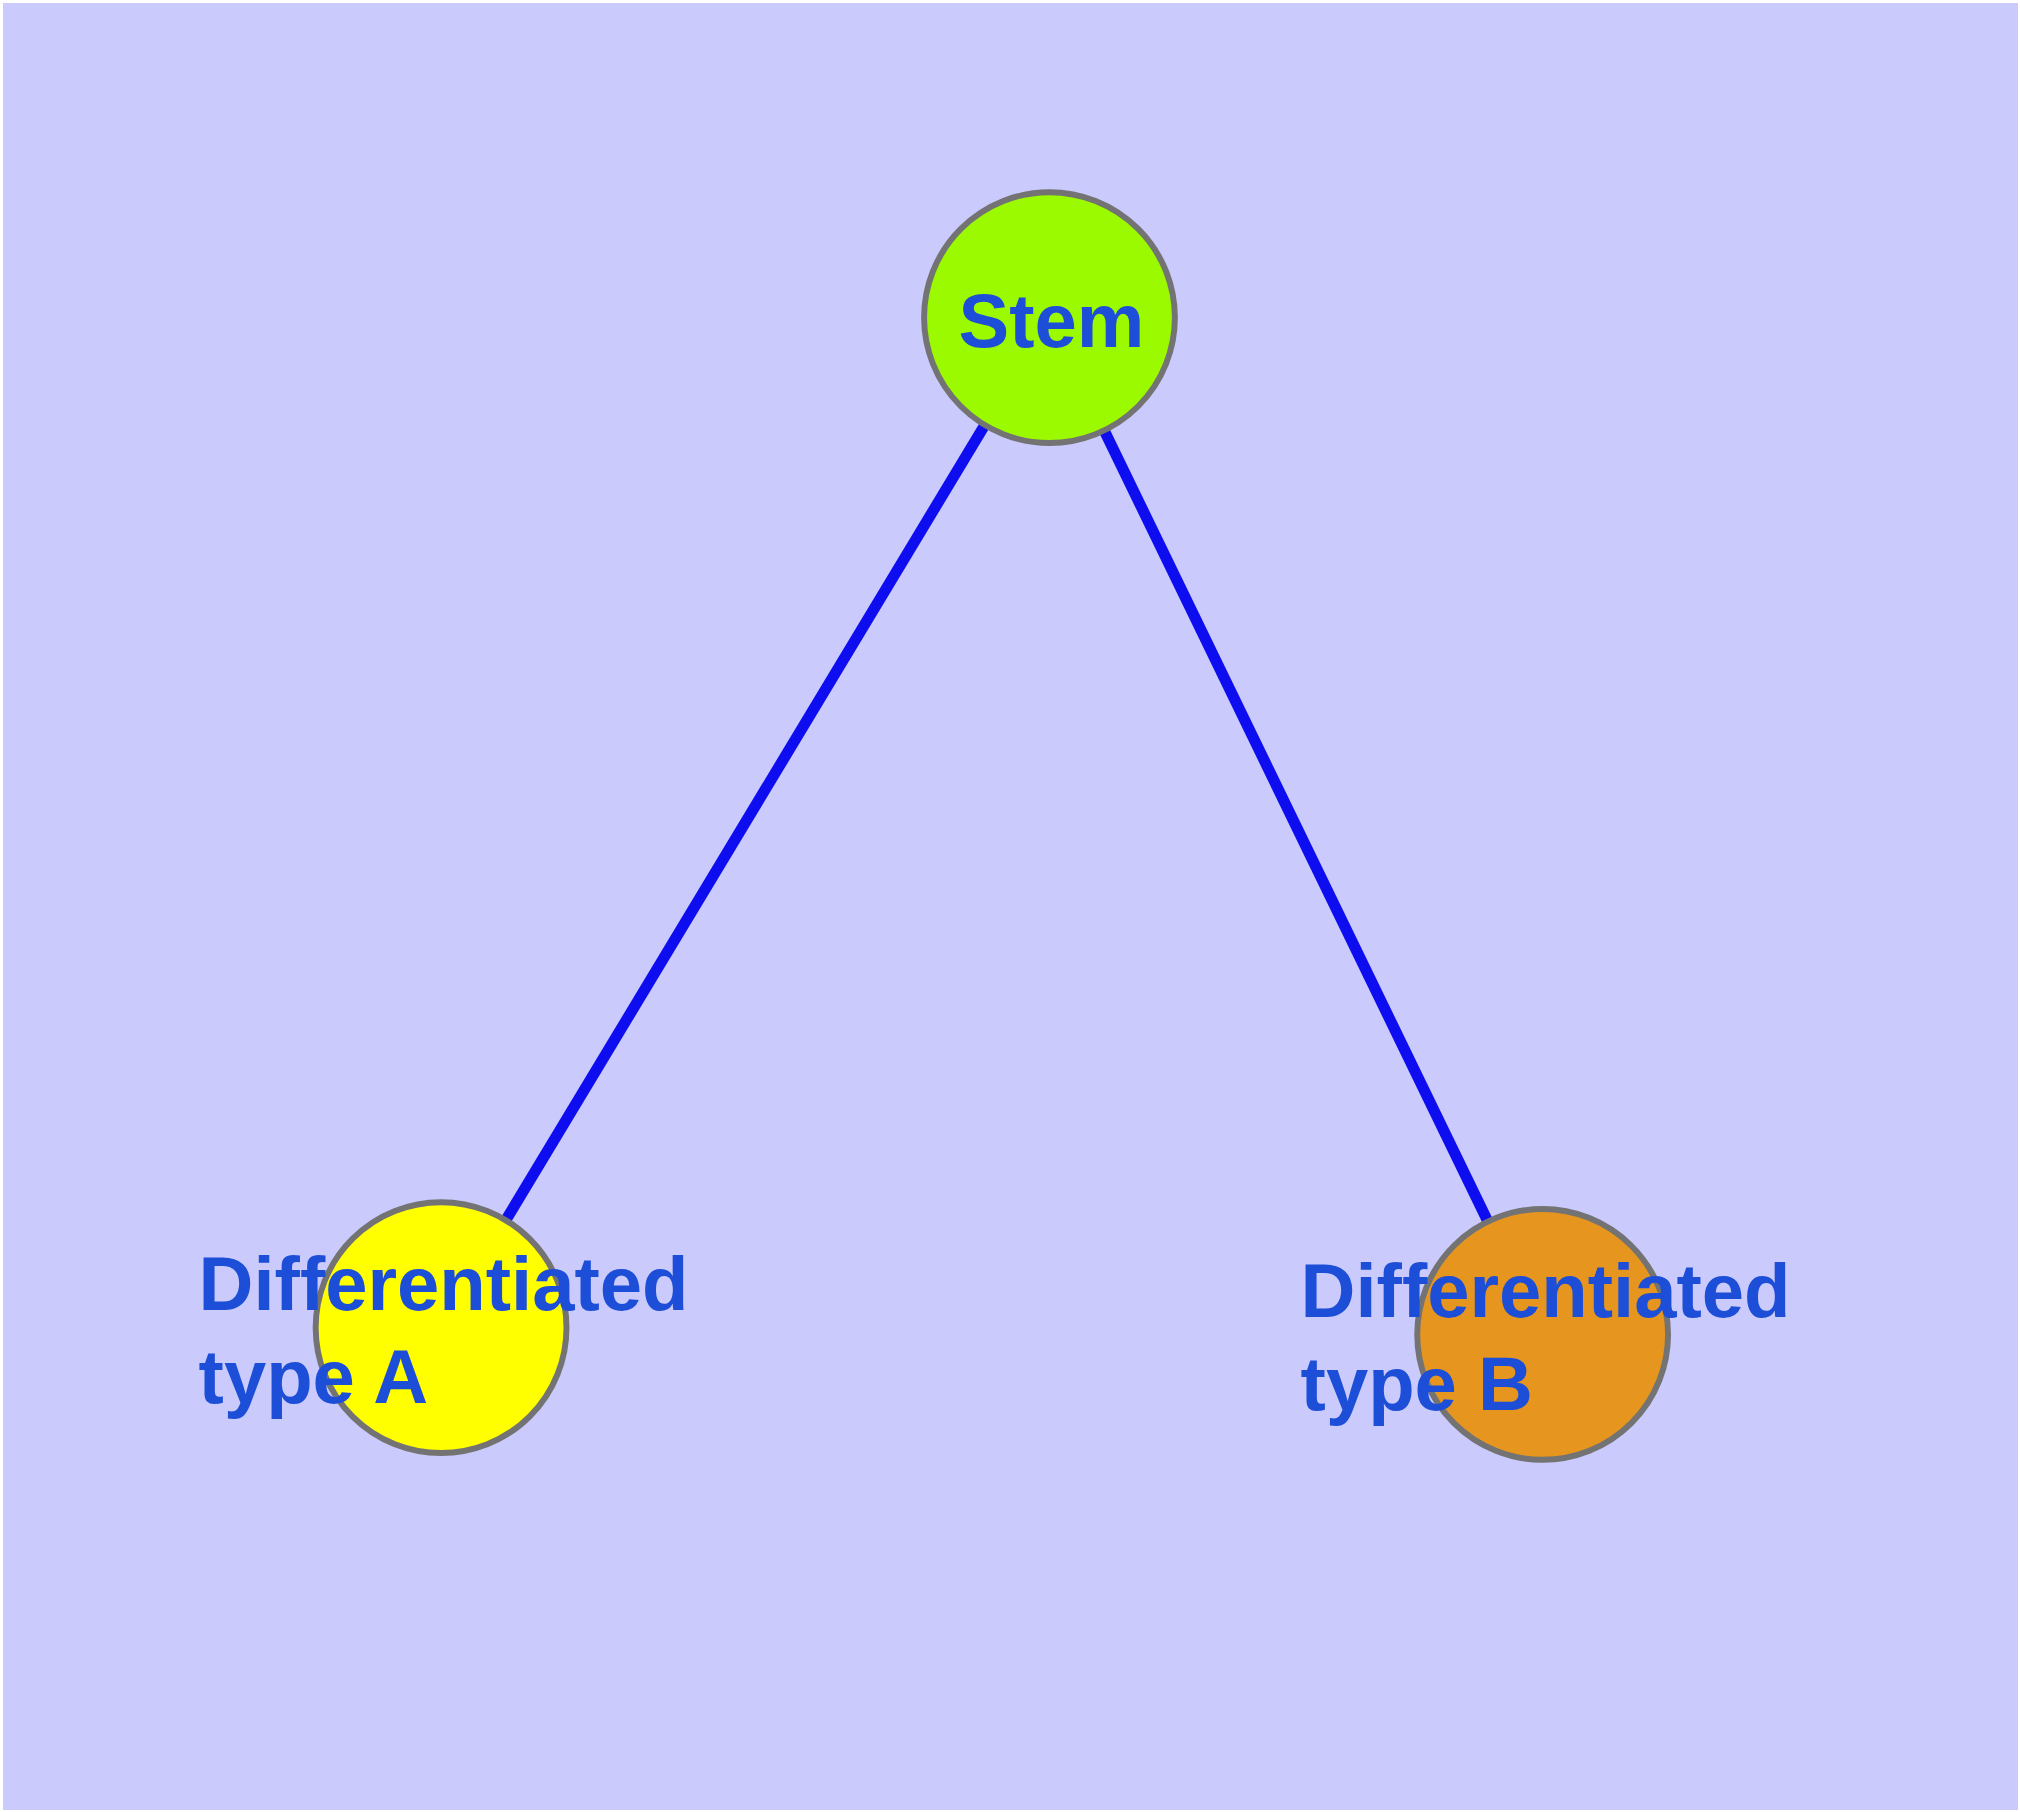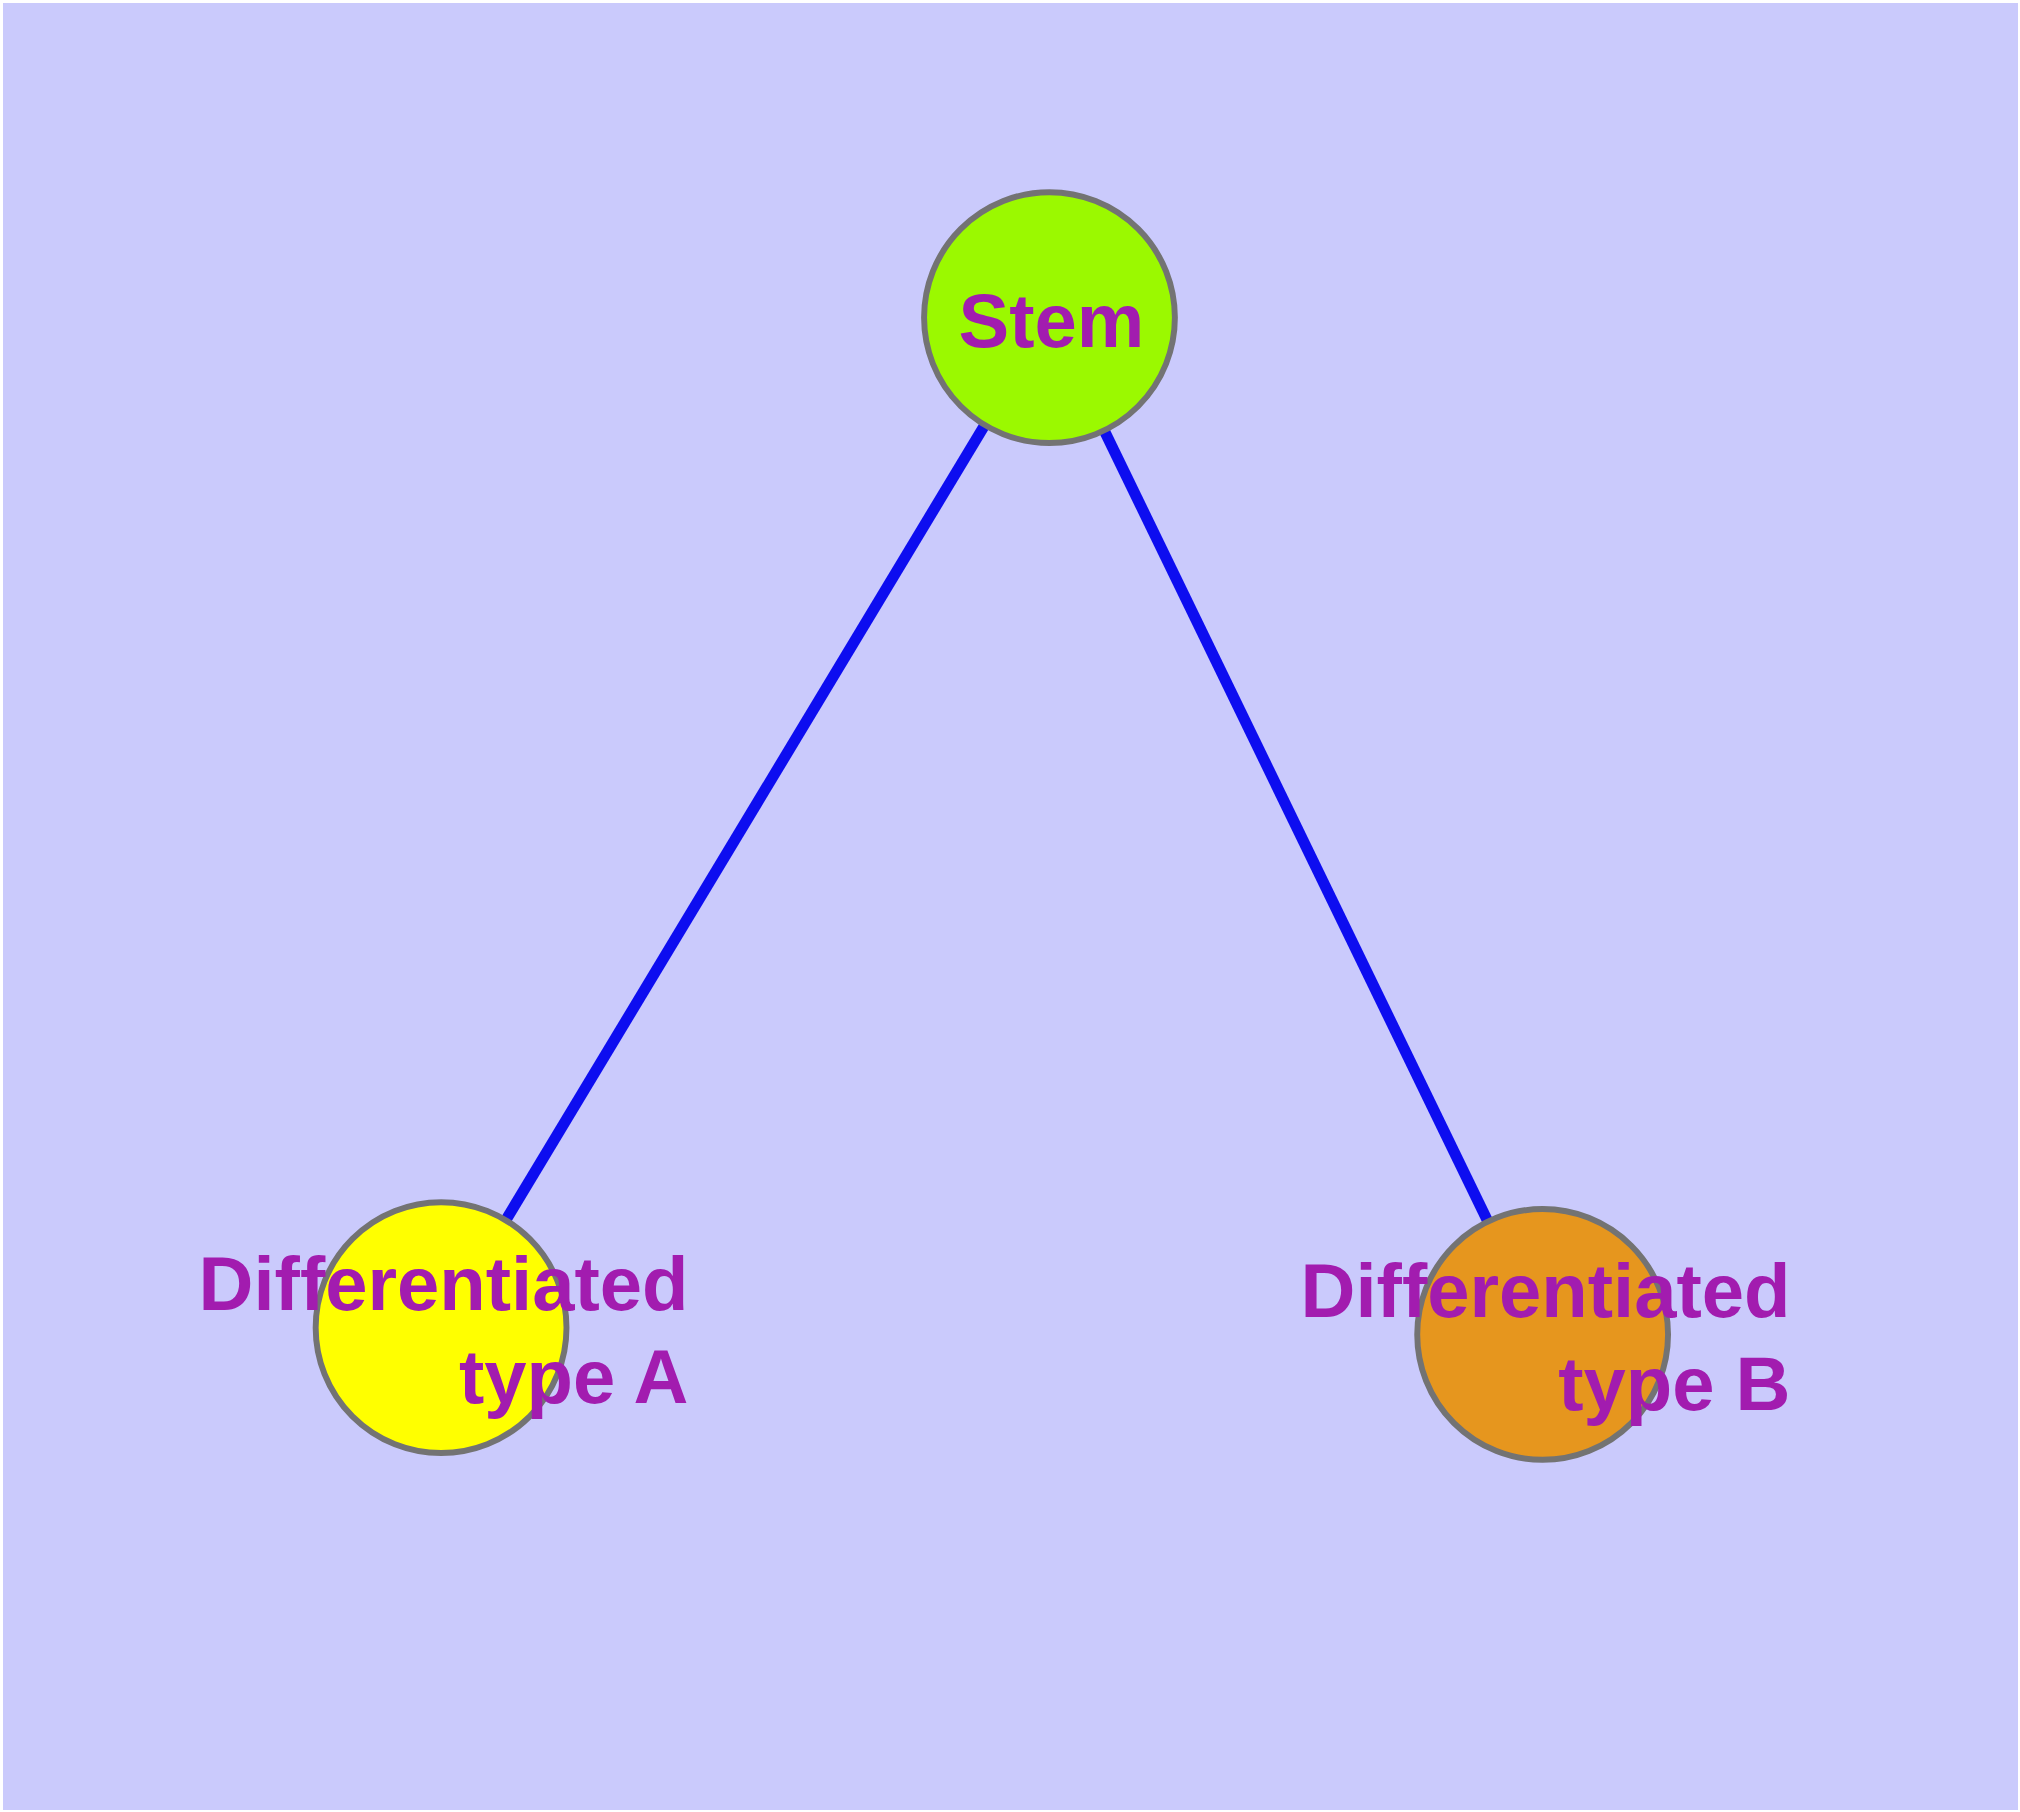--- a/index.html
+++ b/index.html
@@ -33,22 +33,22 @@
   .node-circle {
     stroke-width: 7px;
   }
   .node-label {
     position: absolute;
     transform: translate(-50%, -50%);
     font-family: "Liberation Sans", "DejaVu Sans", sans-serif;
     font-weight: bold;
     font-size: 76px;
     line-height: 93px;
-    color: #a21caf;
-    text-align: right;
+    color: #1d4ed8;
+    text-align: left;
     white-space: pre-line;
     pointer-events: none;
   }
   .label-stem   { left: 1049px; top: 317px;  }
   .label-type-a { left: 441px;  top: 1327px; }
   .label-type-b { left: 1543px; top: 1334px; }
 </style>
 </head>
 <body>
 

